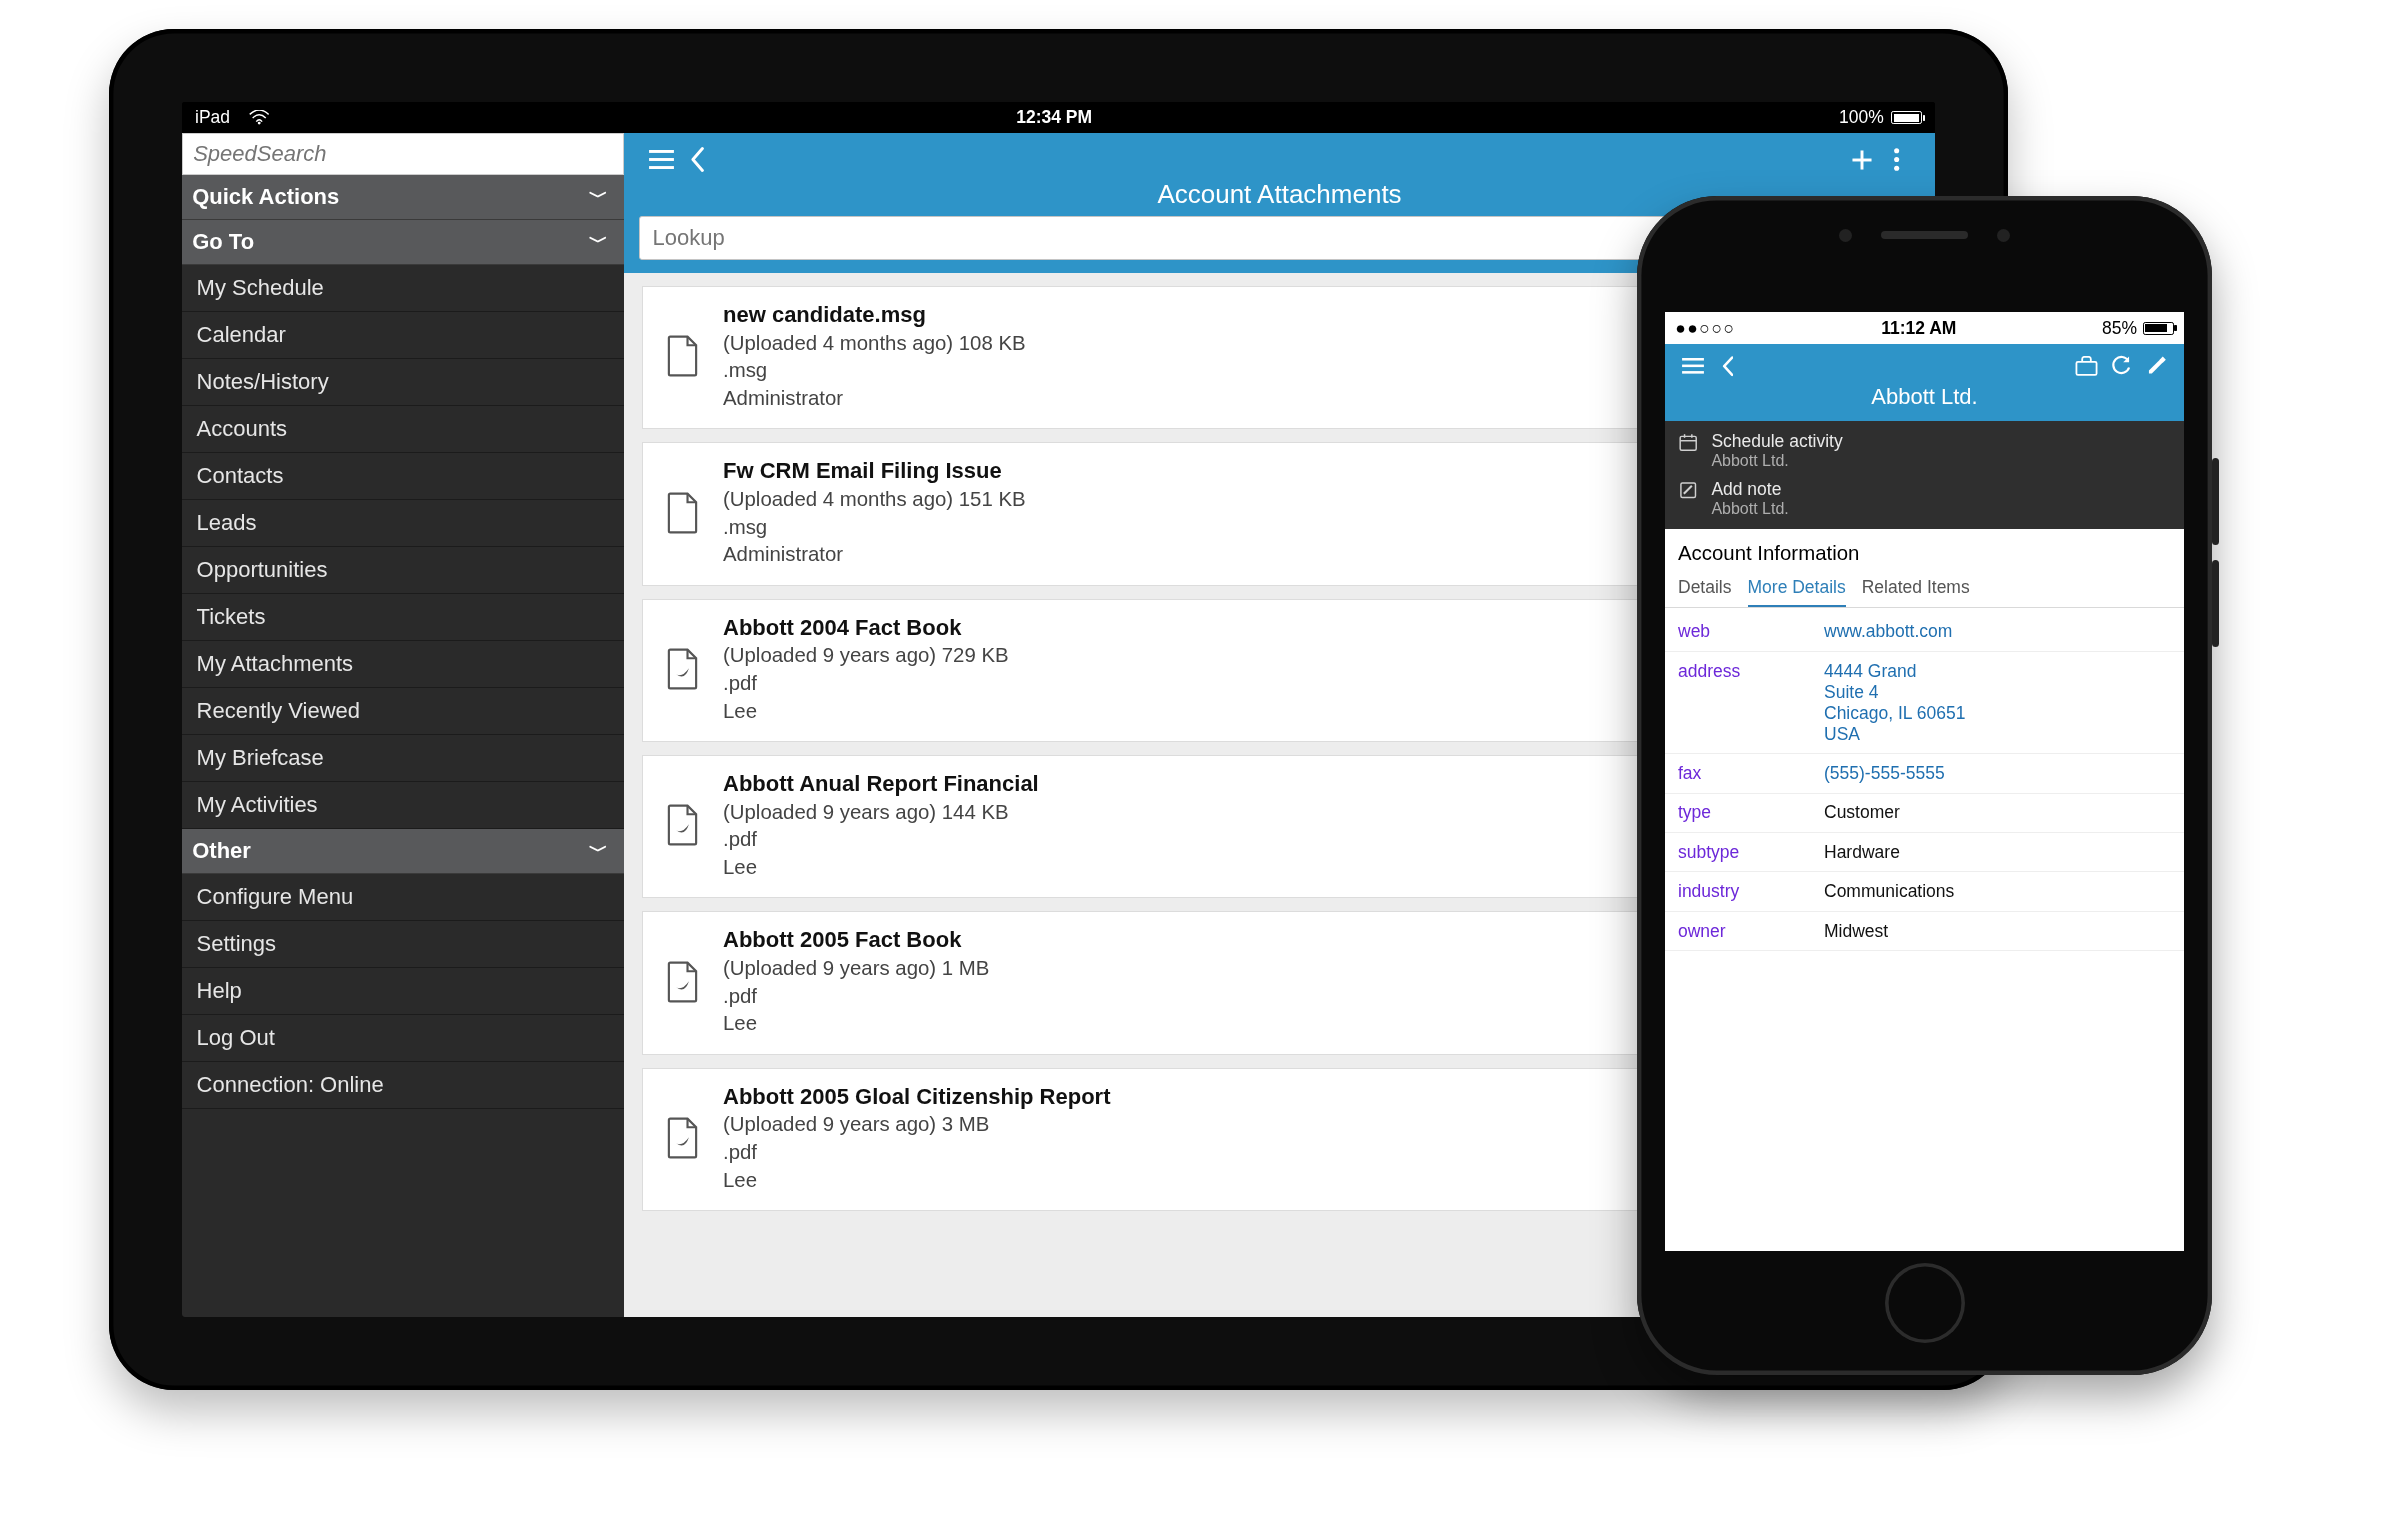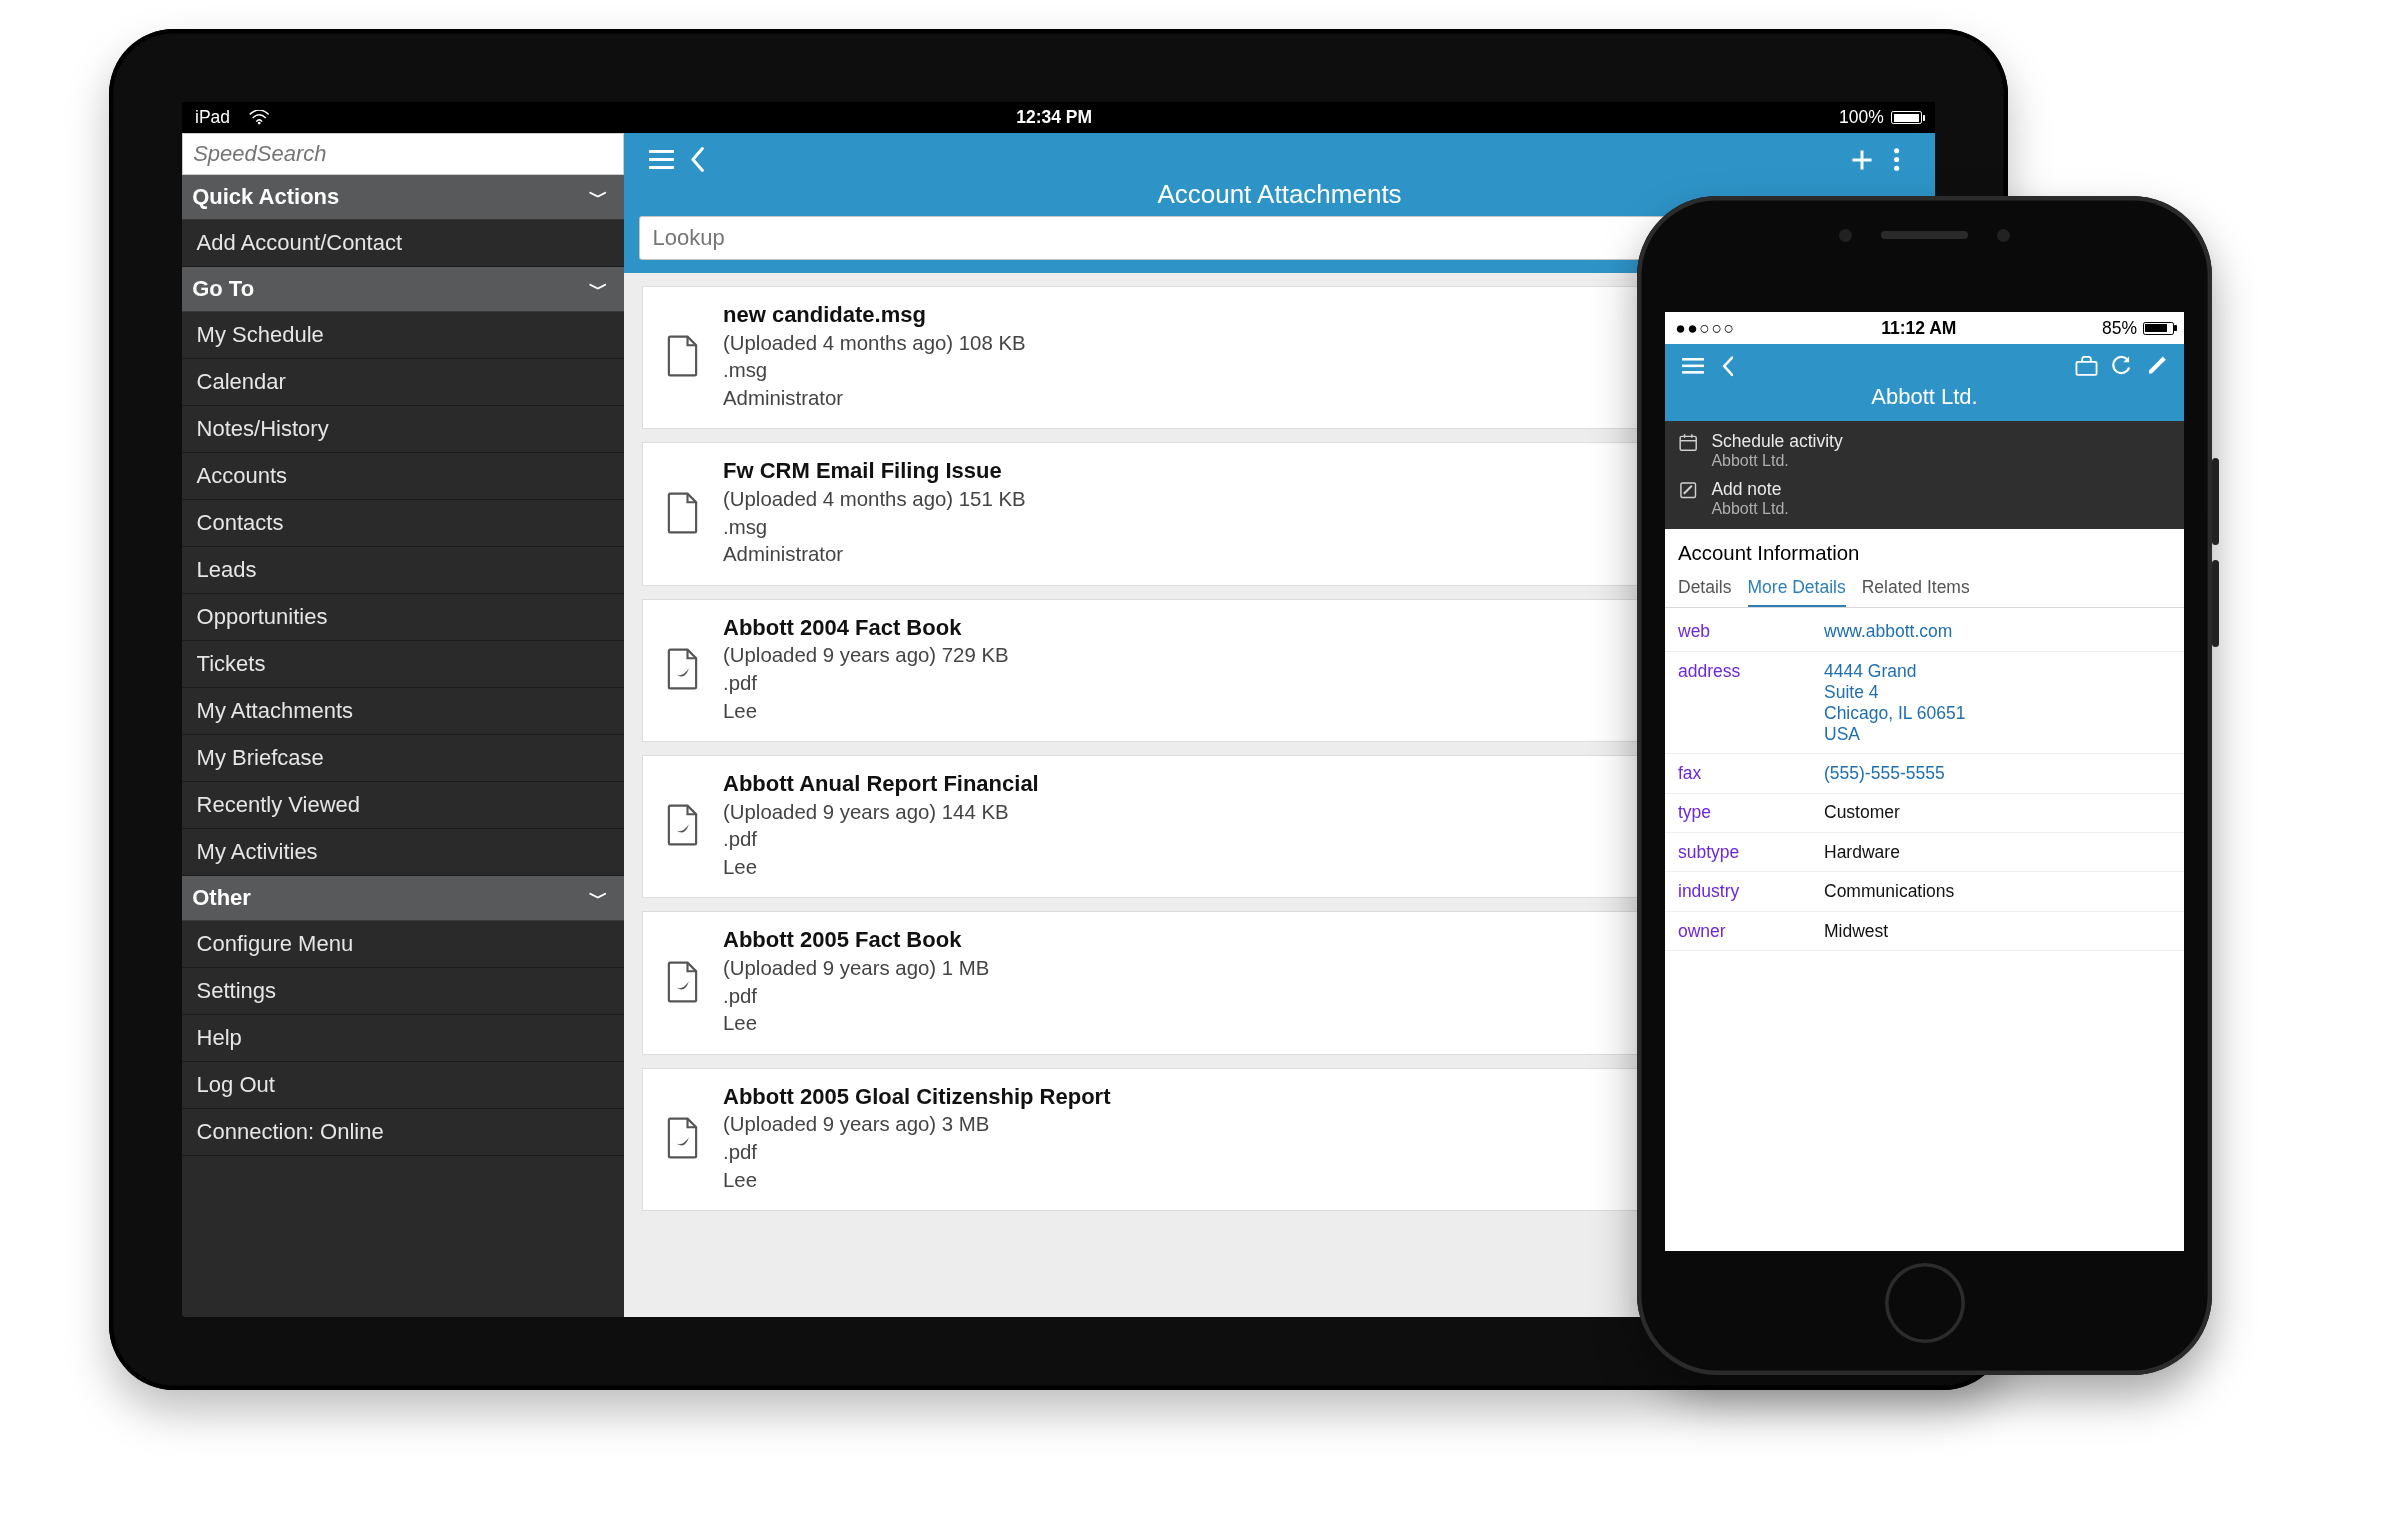--- a/index.html
+++ b/index.html
@@ -279,40 +279,37 @@
 
       <aside class="sidebar">
         <div class="speedsearch">
           <input type="text" placeholder="SpeedSearch" style="">
         </div>
 
         <div class="side-header">
           <span>Quick Actions</span>
           <span class="chev">﹀</span>
         </div>
-        <div id="qa-items">
-            <div class="side-item">Add Account/Contact</div>
-          </div>
 
         <div class="side-header">
           <span>Go To</span>
           <span class="chev">﹀</span>
         </div>
         <div id="goto-items">
             <div class="side-item">My Schedule</div>
             <div class="side-item">Calendar</div>
             <div class="side-item">Notes/History</div>
             <div class="side-item">Accounts</div>
             <div class="side-item">Contacts</div>
             <div class="side-item">Leads</div>
             <div class="side-item">Opportunities</div>
             <div class="side-item">Tickets</div>
             <div class="side-item">My Attachments</div>
+            <div class="side-item">Recently Viewed</div>
             <div class="side-item">My Briefcase</div>
-            <div class="side-item">Recently Viewed</div>
             <div class="side-item">My Activities</div>
           </div>
 
         <div class="side-header">
           <span>Other</span>
           <span class="chev">﹀</span>
         </div>
         <div id="other-items">
             <div class="side-item">Configure Menu</div>
             <div class="side-item">Settings</div>

